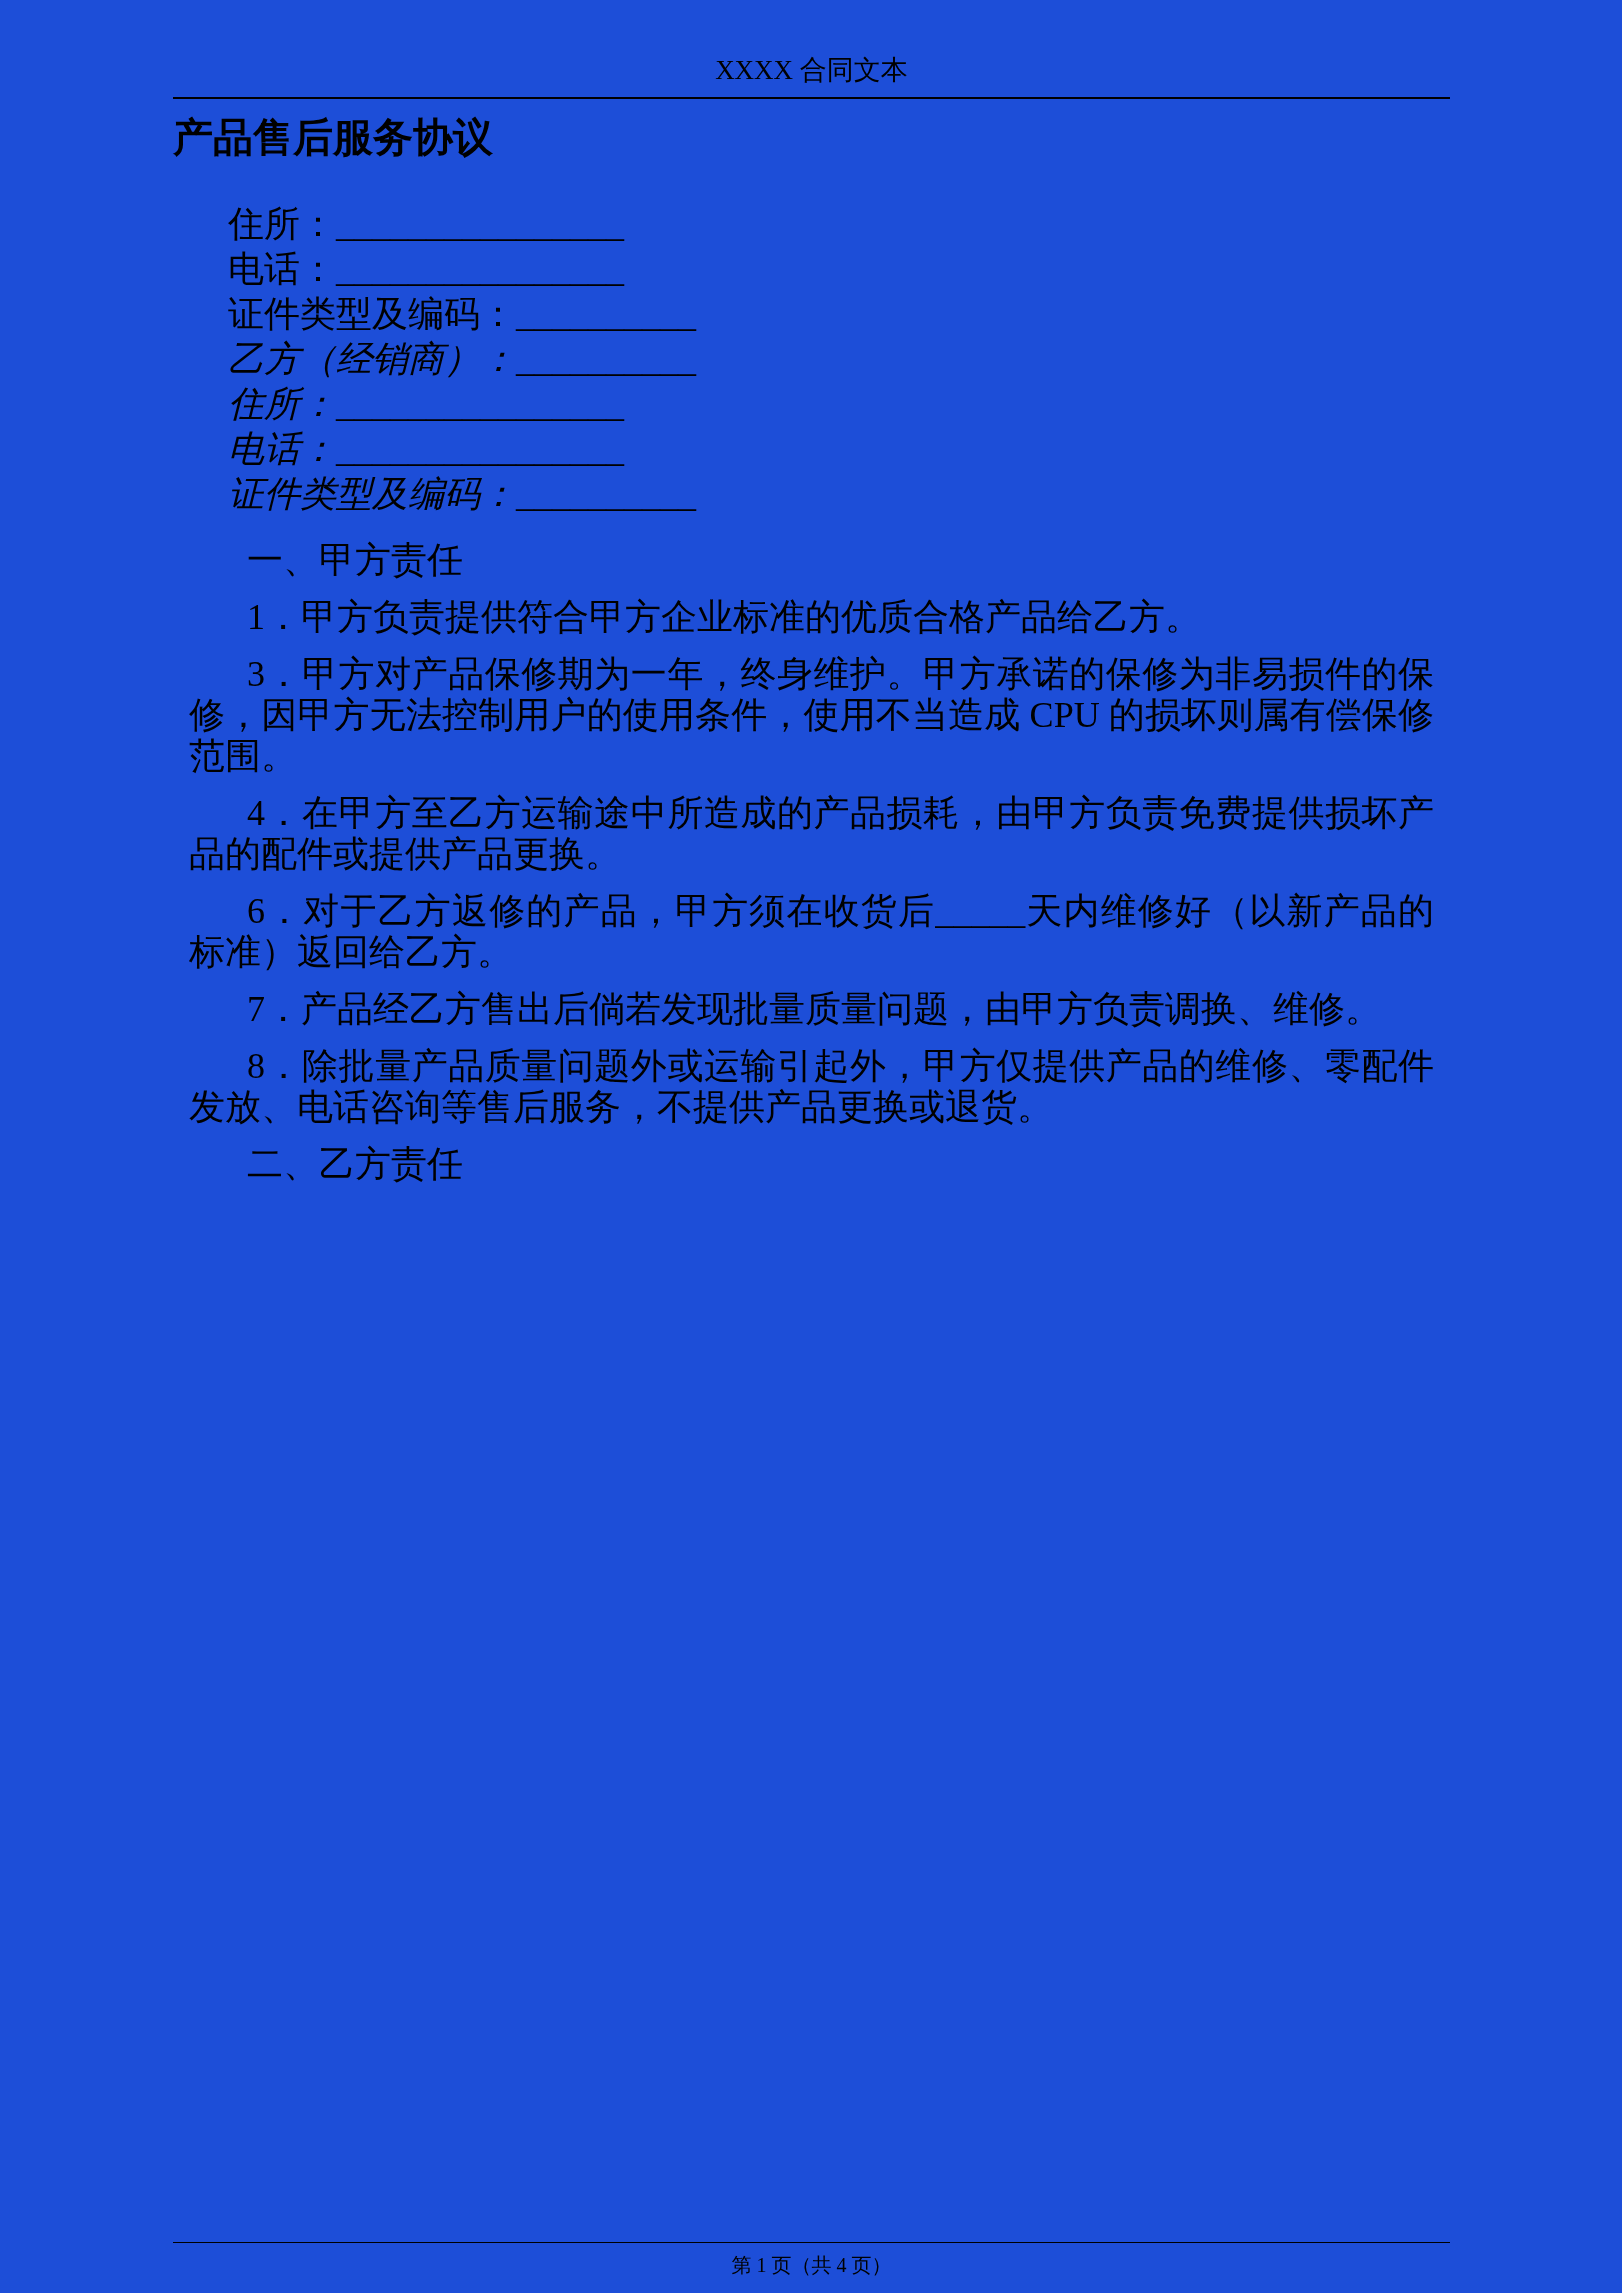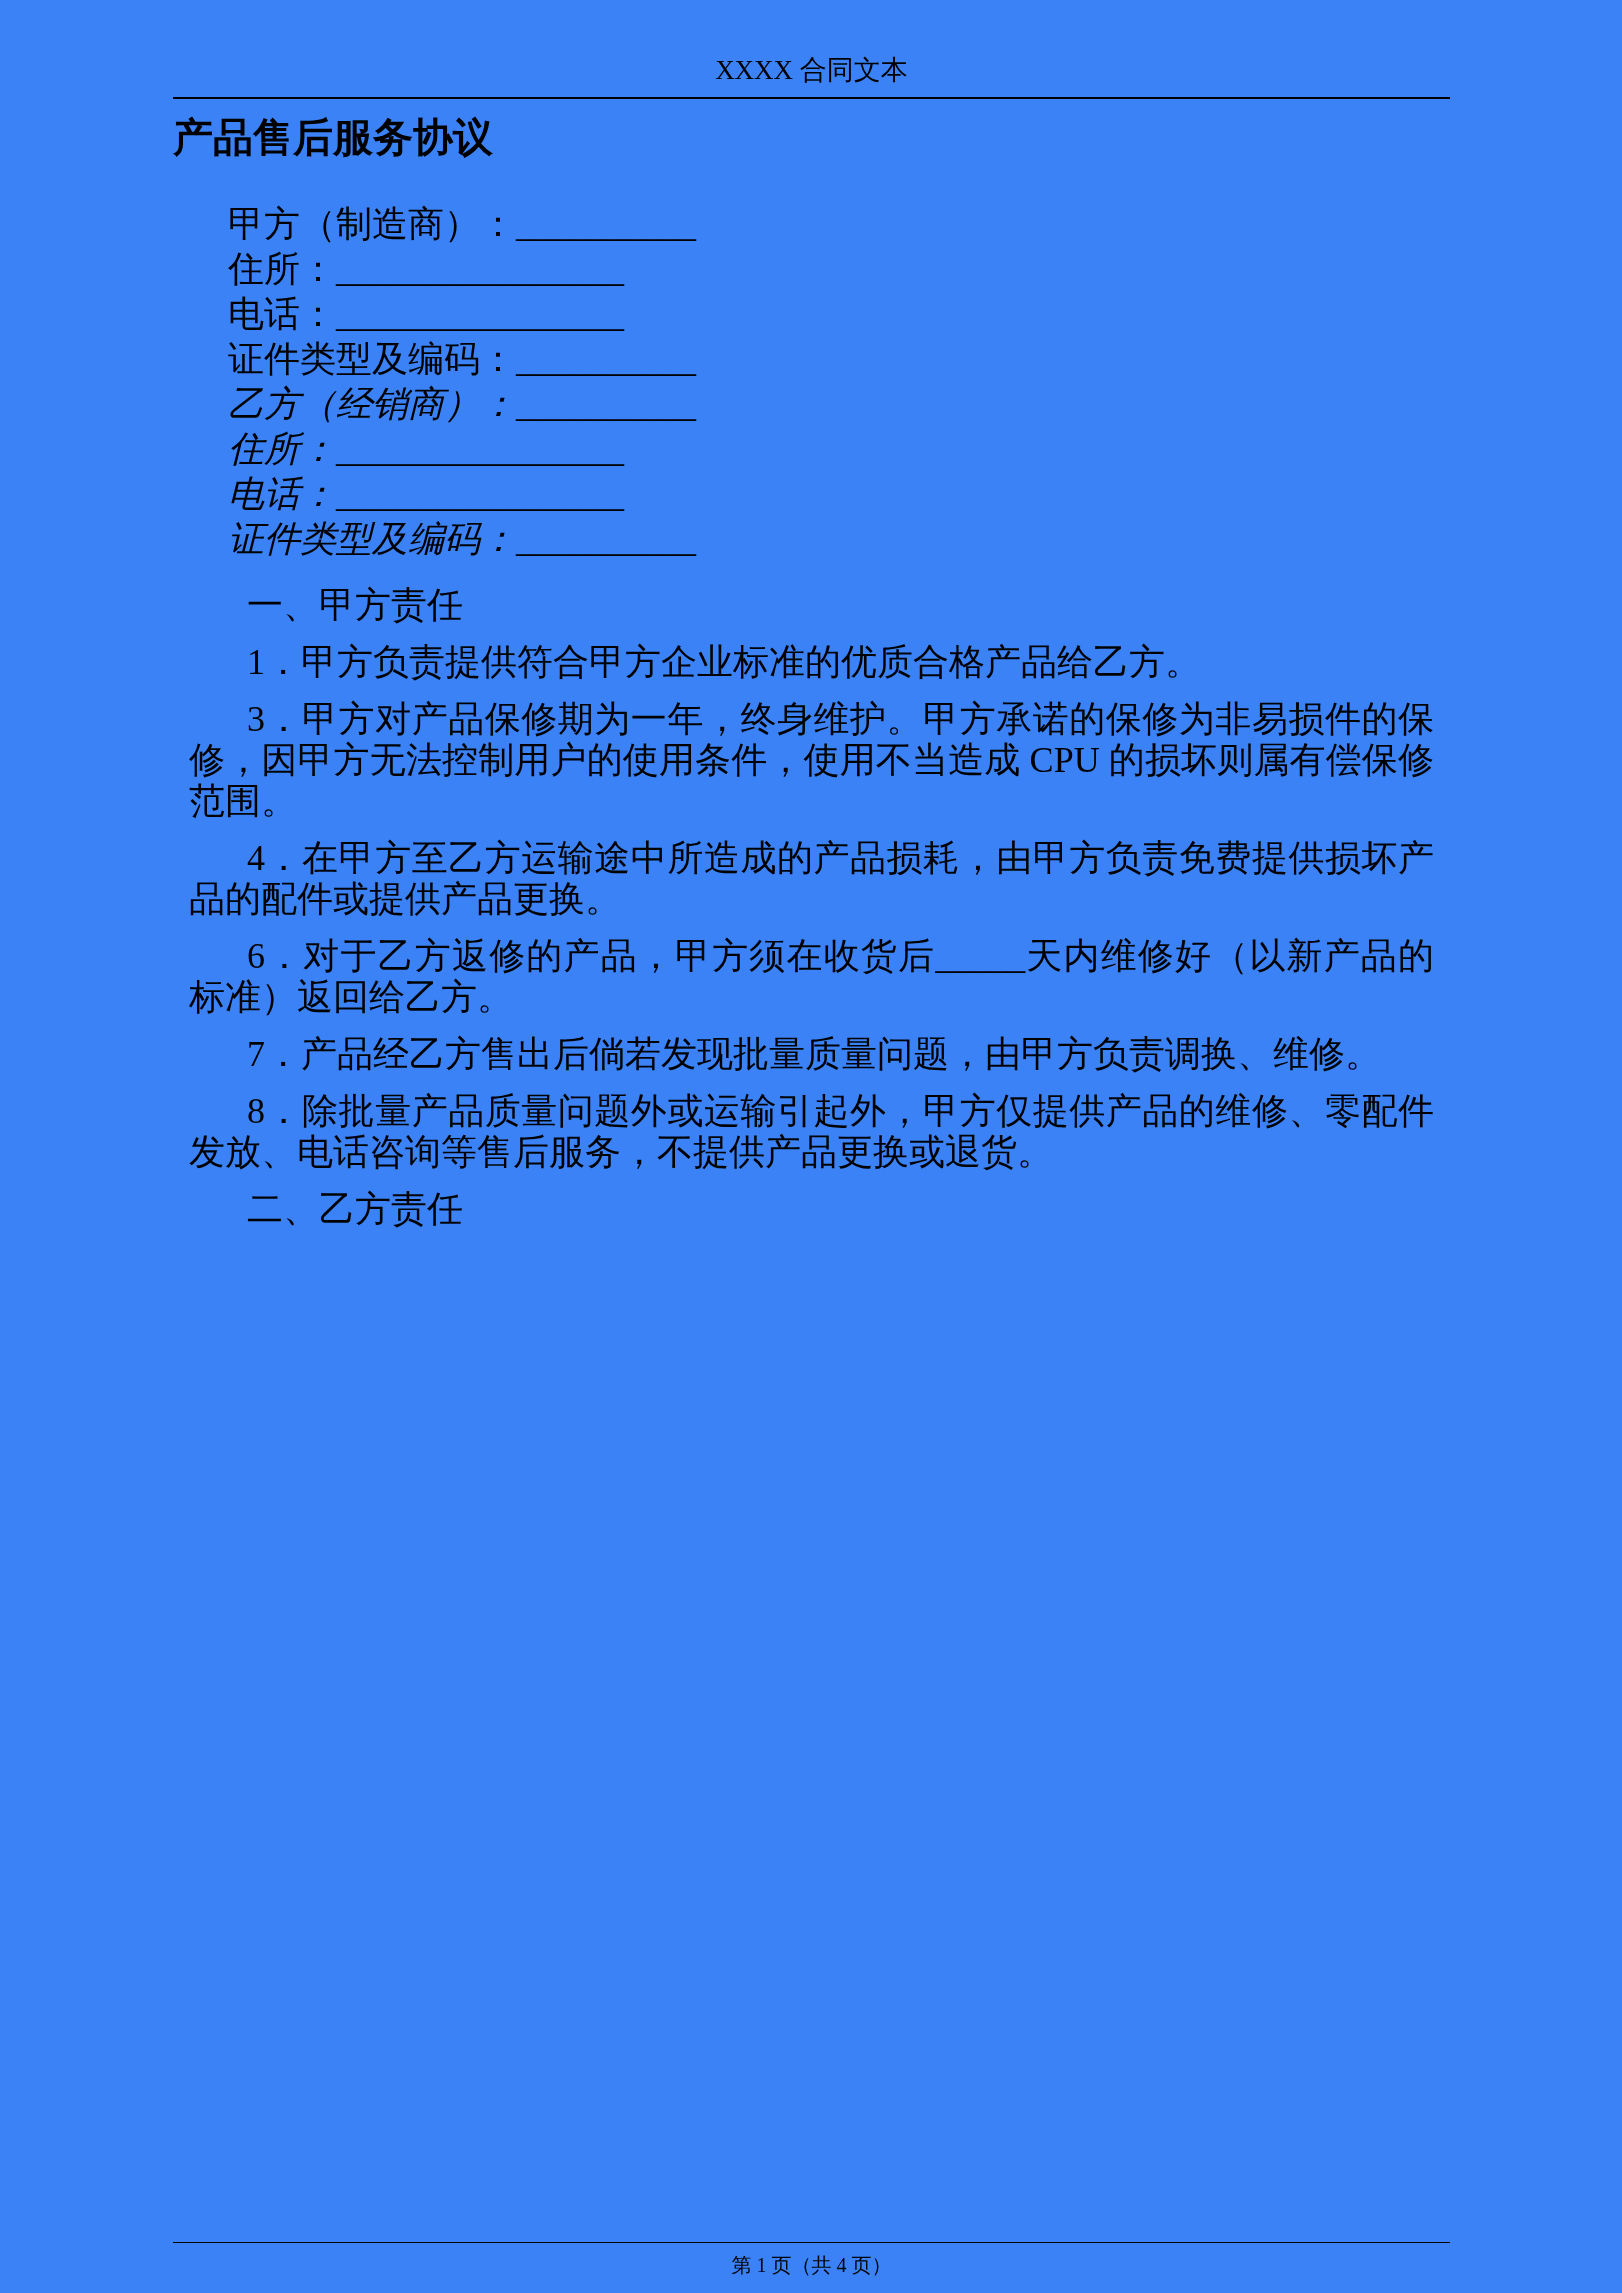--- a/index.html
+++ b/index.html
@@ -2,21 +2,21 @@
 <html style="font-size:14.5px"><head>
 <meta charset="utf-8">
 <style>
   * { box-sizing: border-box; }
   html, body { margin: 0; padding: 0; background: #ffffff; }
   .page {
     position: relative;
     width: 1623px;
     height: 2294px;
     margin: 0 auto;
-    background: #3b82f6;
+    background: #1d4ed8;
     color: #000000;
     font-family: "Liberation Serif", "DejaVu Serif", serif;
     padding: 53px 173px 0 173px;
     display: flex;
     flex-direction: column;
     overflow: hidden;
   }
   .doc-header {
     text-align: center;
     font-size: 27px;
@@ -60,21 +60,20 @@
 
 <div class="page">
 
   <div class="doc-header">
     <span>XXXX 合同文本</span>
   </div>
 
   <div class="doc-title">产品售后服务协议</div>
 
   <div class="party-block">
-    <div class="party-line">甲方（制造商）：__________</div>
     <div class="party-line">住所：________________</div>
     <div class="party-line">电话：________________</div>
     <div class="party-line">证件类型及编码：__________</div>
   </div>
 
   <div class="party-block second">
     <div class="party-line">乙方（经销商）：__________</div>
     <div class="party-line">住所：________________</div>
     <div class="party-line">电话：________________</div>
     <div class="party-line">证件类型及编码：__________</div>

